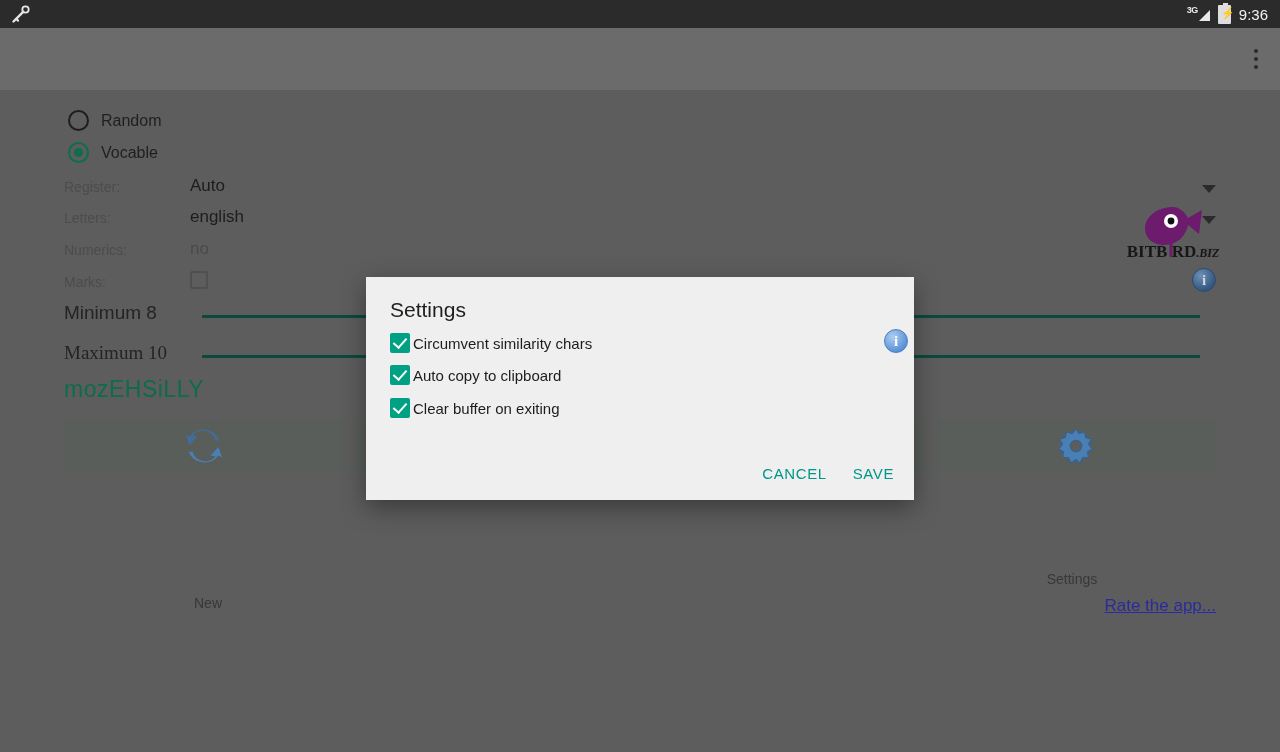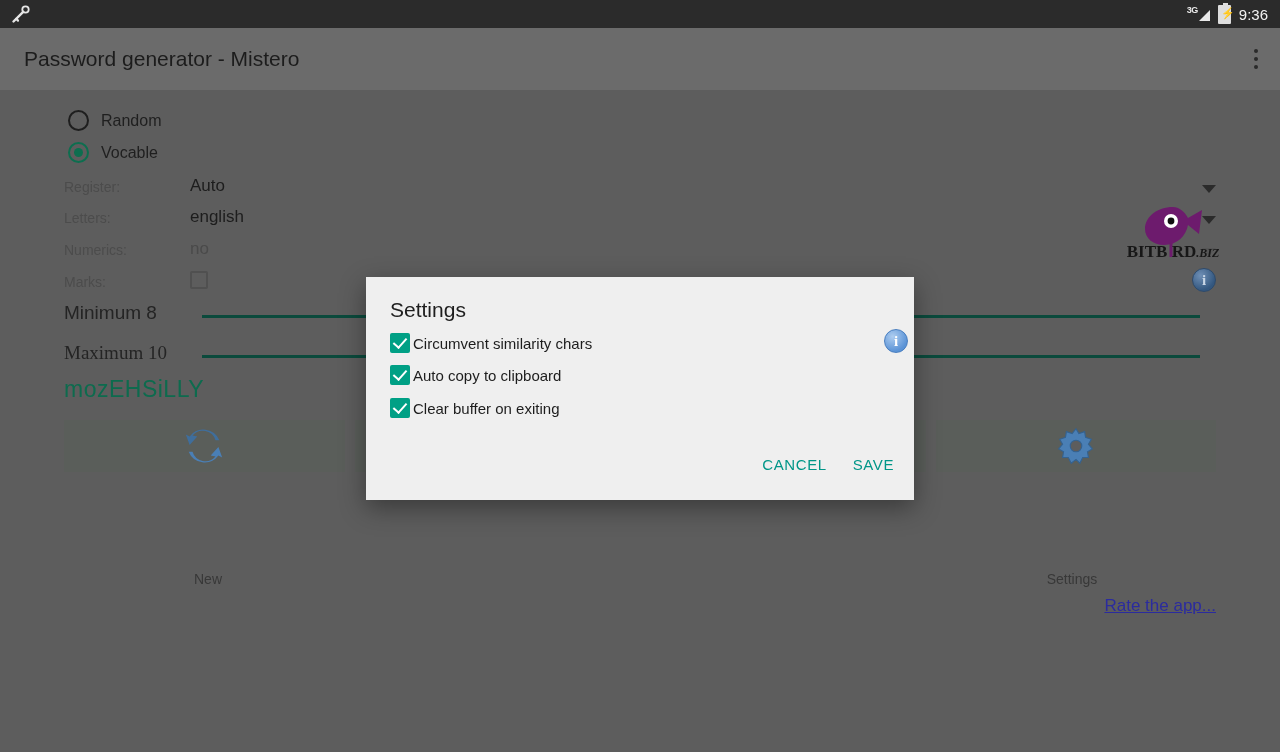--- a/index.html
+++ b/index.html
@@ -93,21 +93,21 @@
     position:absolute; left:366px; top:277px; width:548px; height:223px;
     background:#efefef; box-shadow: 0 8px 24px rgba(0,0,0,.38);
   }
   .dlg-title { position:absolute; left:24px; top:21px; font-size:21px; color:#1e1e1e; }
   .cb-row { position:absolute; left:24px; display:flex; align-items:center; gap:3px; cursor:pointer;}
   .cb { width:20px; height:20px; border-radius:2px; background:#00a085; position:relative; }
   .cb:after { content:""; position:absolute; left:6px; top:2px; width:6px; height:11px;
               border:solid #fff; border-width:0 2.5px 2.5px 0; transform: rotate(42deg); }
   .cb-lbl { font-size:15px; color:#1d1d1d; }
   .dlg-info { position:absolute; left:518px; top:52px; }
-  .dlg-actions { position:absolute; right:20px; bottom:27px; display:flex; gap:26px; }
+  .dlg-actions { position:absolute; right:20px; bottom:18px; display:flex; gap:26px; }
   .dlg-btn { font-size:15px; color:#009688; letter-spacing:.6px; cursor:pointer; background:none; border:none;
              font-family:"Liberation Sans", sans-serif; }
 </style>
 </head>
 <body>
 
 <div id="root">
 
   <div class="statusbar">
     <div class="sb-left">
@@ -123,21 +123,20 @@
         <span class="sig-tri"></span>
       </div>
       <div class="batt">
         <span class="batt-bolt">⚡</span>
       </div>
       <div class="clock">9:36</div>
     </div>
   </div>
 
   <div class="appbar">
-    <div class="appbar-title">Password generator - Mistero</div>
     <div class="overflow">
       <span></span>
         <span></span>
         <span></span>
     </div>
   </div>
 
   <div class="content">
 
     <div class="radio-row" style="left:68px; top:20px;">
@@ -194,21 +193,21 @@
       </div>
       <div class="tbtn"></div>
       <div class="tbtn"></div>
       <div class="tbtn">
         <svg width="46" height="46" viewBox="0 0 48 48" style="display:block;margin:3px auto;">
           <path d="M24 6l3 5 6-2 1 6 6 2-3 5 4 5-5 3 1 6-6 0-3 6-4-4-5 4-3-6-6 0 1-6-5-3 4-5-3-5 6-2 1-6 6 2z" fill="#4a7fb5" stroke="#35628f" stroke-width="1.2"></path>
           <circle cx="24" cy="24" r="6" fill="#5d5d5d" stroke="#35628f" stroke-width="1.2"></circle>
         </svg>
       </div>
     </div>
-    <div class="tbtn-lbl" style="left:148px;">New</div>
+    <div class="tbtn-lbl" style="left:148px;margin-top:24px;">New</div>
     <div class="tbtn-lbl" style="left:1012px;">Settings</div>
 
     <svg class="logo" viewBox="0 0 95 60">
       <path d="M48 8c-16 0-28 10-28 22 0 9 8 16 19 16 13 0 22-9 24-20l11 9 3-24-14 8C59 12 54 8 48 8z" fill="#6d1b6d"></path>
       <circle cx="46" cy="22" r="7" fill="#ffffff"></circle>
       <circle cx="46" cy="22" r="3.4" fill="#101010"></circle>
       <rect x="44.5" y="44" width="3" height="14" fill="#6d1b6d"></rect>
     </svg>
     <div class="logo-txt"><span>BITB RD</span><span class="biz">.BIZ</span></div>
 

